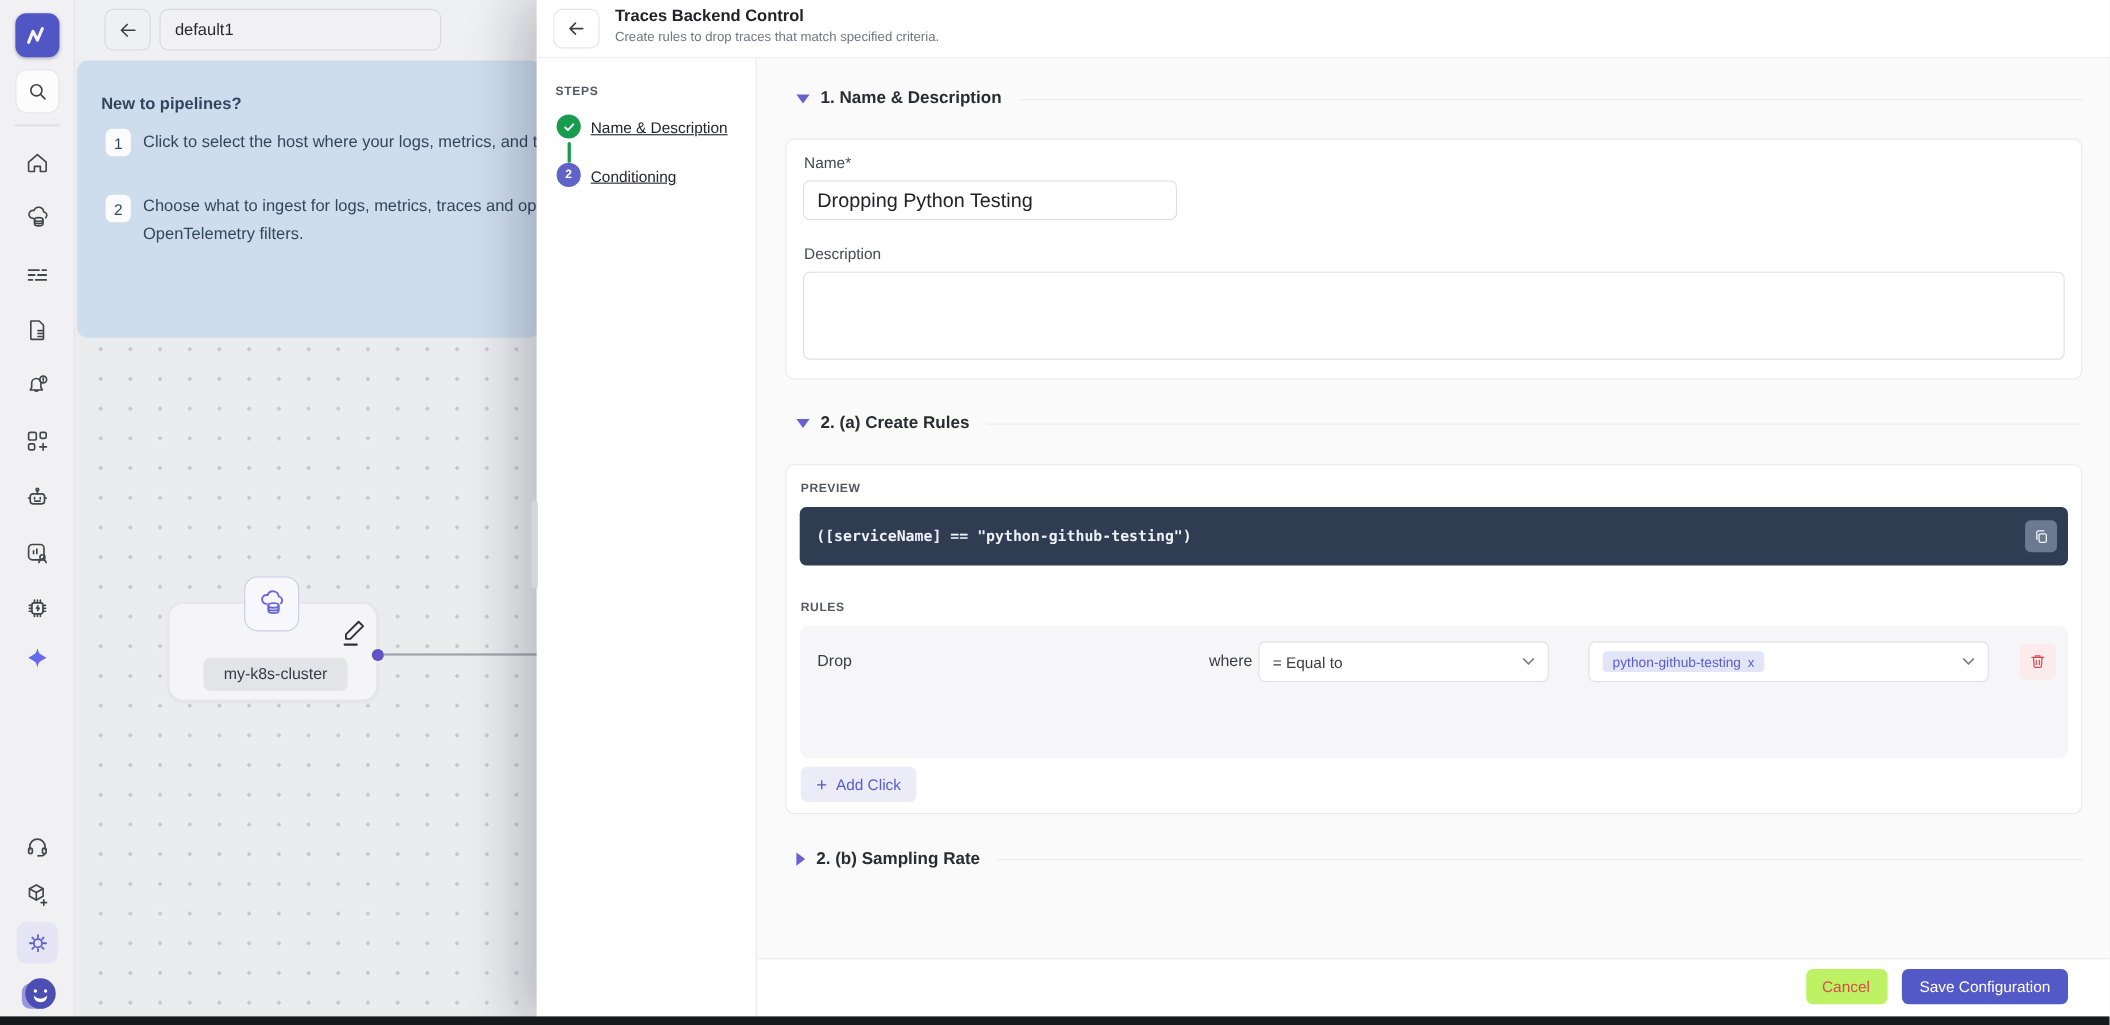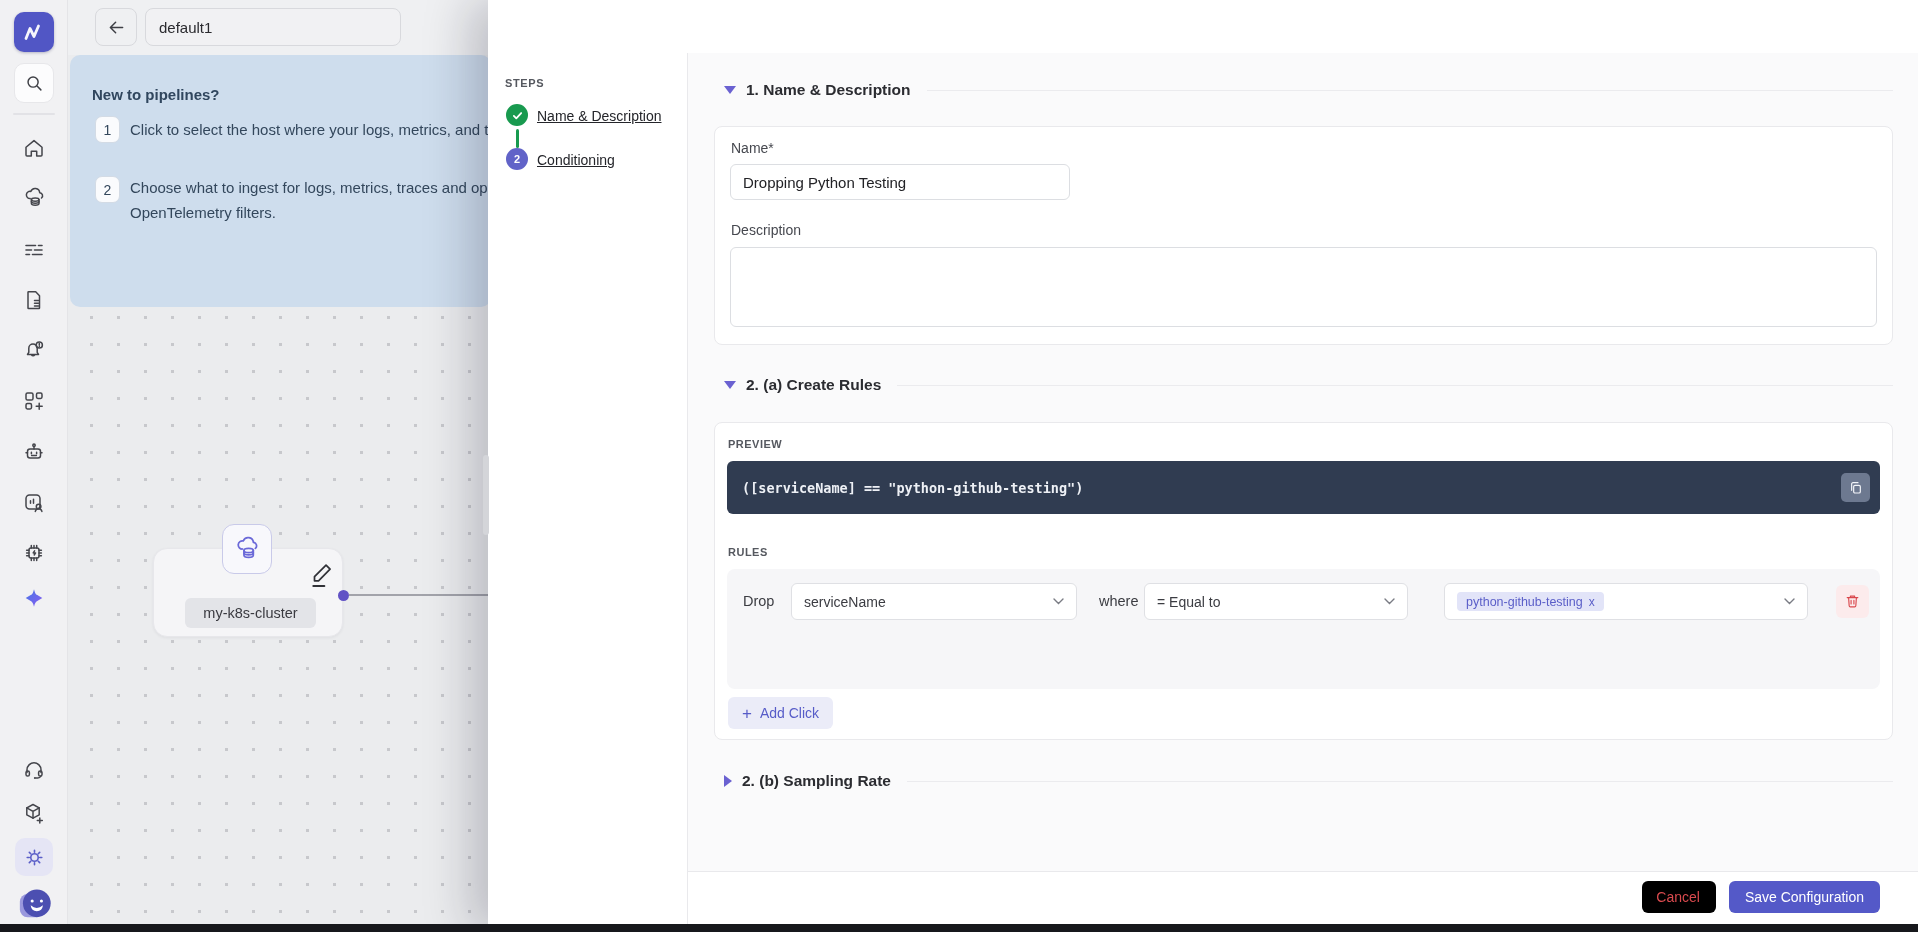--- a/index.html
+++ b/index.html
@@ -56,41 +56,41 @@
 
   .drawer-content { position:absolute; left:200px; top:53px; right:0; bottom:61px; background:#fafafb; overflow:hidden; }
   .section-head { position:absolute; left:36px; right:25px; height:22px; display:flex; align-items:center; gap:10px; }
   .tri-down { width:0; height:0; border-left:6px solid transparent; border-right:6px solid transparent; border-top:8px solid #6a61d1; cursor:pointer; }
   .tri-right { width:0; height:0; border-top:6px solid transparent; border-bottom:6px solid transparent; border-left:8px solid #6a61d1; cursor:pointer; }
   .section-title { font-size:15.5px; font-weight:bold; color:#2b2c31; white-space:nowrap; }
   .section-rule { flex:1; height:1px; background:#ebebee; margin-left:6px; }
 
   .card { position:absolute; left:26px; right:25px; background:#fff; border:1px solid #e9e9ec; border-radius:8px; }
   .field-label { position:absolute; left:16px; font-size:14px; color:#46484f; }
-  .text-input { position:absolute; border:1px solid #dcdee2; border-radius:6px; background:#fff; font-size:15px; color:#222226; padding:0 12px; font-family:"Liberation Sans", sans-serif; }
+  .text-input { position:absolute; border:1px solid #dcdee2; border-radius:6px; background:#fff; font-size:18px; color:#222226; padding:0 12px; font-family:"Liberation Sans", sans-serif; }
   textarea.text-input { resize:none; padding:8px 12px; }
 
   .mini-label { position:absolute; font-size:11px; font-weight:bold; letter-spacing:.5px; color:#55585f; }
   .code-block { position:absolute; left:12px; right:12px; top:38px; height:53px; background:#303c51; border-radius:6px; display:flex; align-items:center; }
   .code-text { margin-left:15px; font-family:"DejaVu Sans Mono", monospace; font-size:13.5px; font-weight:bold; color:#edf0f5; }
   .copy-btn { position:absolute; right:10px; top:12px; width:29px; height:29px; background:#6d7990; border-radius:5px; display:flex; align-items:center; justify-content:center; color:#f2f4f8; cursor:pointer; }
 
   .rules-box { position:absolute; left:12px; right:12px; top:146px; height:120px; background:#f6f6f8; border-radius:8px; }
   .rule-text { position:absolute; top:14px; height:37px; line-height:37px; font-size:14.5px; color:#3b3c42; }
   .sel { position:absolute; top:14px; height:37px; background:#fff; border:1px solid #dfe0e4; border-radius:6px; display:flex; align-items:center; padding:0 12px; font-size:14px; color:#3b3c42; cursor:pointer; }
   .sel .chev { position:absolute; right:12px; color:#7a7c84; }
   .chip { display:flex; align-items:center; gap:6px; height:19px; background:#e2e4f8; border-radius:4px; padding:0 9px; font-size:12.5px; color:#5a5ec8; }
   .chip .x { cursor:pointer; font-size:12px; }
   .trash-btn { position:absolute; left:1109px; top:16px; width:33px; height:33px; background:#fcebec; border-radius:6px; display:flex; align-items:center; justify-content:center; color:#d9484d; cursor:pointer; }
   .add-rule { position:absolute; left:13px; top:274px; height:32px; background:#ebecf8; border-radius:6px; display:flex; align-items:center; gap:8px; padding:0 14px; color:#575cc8; font-size:14px; cursor:pointer; }
   .add-rule .plus { font-size:17px; line-height:1; }
 
   .drawer-footer { position:absolute; left:200px; right:0; bottom:0; height:61px; background:#fff; border-top:1px solid #e9e9ec; display:flex; justify-content:flex-end; align-items:flex-start; gap:13px; padding:9px 38px 0 0; }
   .btn { height:32px; border:none; border-radius:6px; font-size:14px; font-family:"Liberation Sans", sans-serif; cursor:pointer; padding:0 16px; }
-  .btn-cancel { background:#000000; color:#d94a4e;padding-left:14px; }
+  .btn-cancel { background:#bef264; color:#d94a4e;padding-left:14px; }
   .btn-save { background:#5459c8; color:#fff; }
 
   .bottom-edge { position:absolute; left:0; right:0; bottom:0; height:8px; background:#17181c; z-index:99; }
 </style>
 </head>
 <body>
 
 <div class="screen">
 
   <div class="sidebar">
@@ -255,20 +255,29 @@
     </div>
     <div class="node-label">my-k8s-cluster</div>
     <div class="edge-dot"></div>
     <div class="edge-line"></div>
   </div>
 
   <div class="canvas-scrollthumb"></div>
 
   <div class="drawer">
 
+    <div class="drawer-header">
+      <div class="back-btn-drawer">
+        <svg width="20" height="20" viewBox="0 0 24 24" fill="none" stroke="currentColor" stroke-width="1.7" stroke-linecap="round" stroke-linejoin="round">
+            <path d="M19 12H5M11 6l-6 6 6 6"></path>
+          </svg>
+      </div>
+      <div class="drawer-title">Traces Backend Control</div>
+      <div class="drawer-subtitle">Create rules to drop traces that match specified criteria.</div>
+    </div>
 
     <div class="steps-col">
       <div class="steps-heading">STEPS</div>
       <div class="step-circle done" style="left:18px; top:51px">
         <svg width="13" height="13" viewBox="0 0 16 16" fill="none" stroke="#fff" stroke-width="2.2" stroke-linecap="round" stroke-linejoin="round">
             <path d="M3.5 8.5l3 3 6-6.5"></path>
           </svg>
       </div>
       <div class="step-label" style="top:55px">Name &amp; Description</div>
       <div class="step-connector"></div>
@@ -306,26 +315,20 @@
                 <rect x="8.5" y="8" width="10" height="11.5" rx="2"></rect>
                 <path d="M5.5 15.5V6a2 2 0 0 1 2-2h7.5"></path>
               </svg>
           </div>
         </div>
 
         <div class="mini-label" style="left:13px; top:123px">RULES</div>
 
         <div class="rules-box">
           <div class="rule-text" style="left:16px">Drop</div>
-          <div class="sel" style="left:64px; width:286px">
-            <span>serviceName</span>
-            <svg class="chev" width="11" height="7" viewBox="0 0 11 7" fill="none" stroke="currentColor" stroke-width="1.4" stroke-linecap="round">
-                <path d="M1 1l4.5 4.5L10 1"></path>
-              </svg>
-          </div>
           <div class="rule-text" style="left:372px">where</div>
           <div class="sel" style="left:417px; width:264px">
             <span>= Equal to</span>
             <svg class="chev" width="11" height="7" viewBox="0 0 11 7" fill="none" stroke="currentColor" stroke-width="1.4" stroke-linecap="round">
                 <path d="M1 1l4.5 4.5L10 1"></path>
               </svg>
           </div>
           <div class="sel" style="left:717px; width:364px">
             <span class="chip">
               <span>python-github-testing</span>

